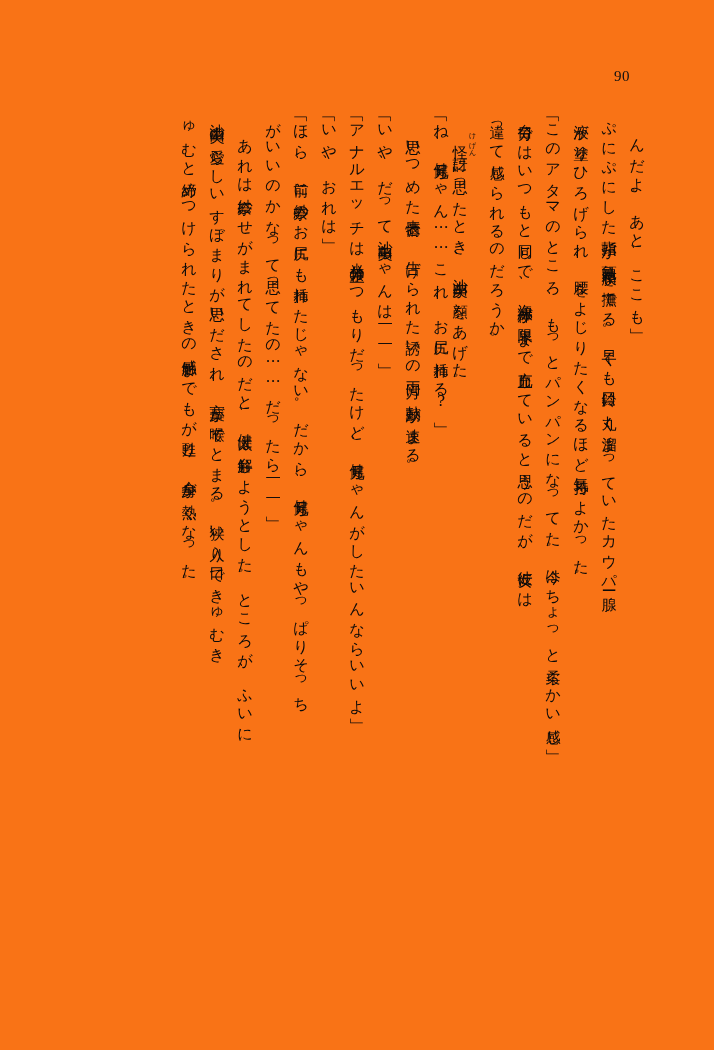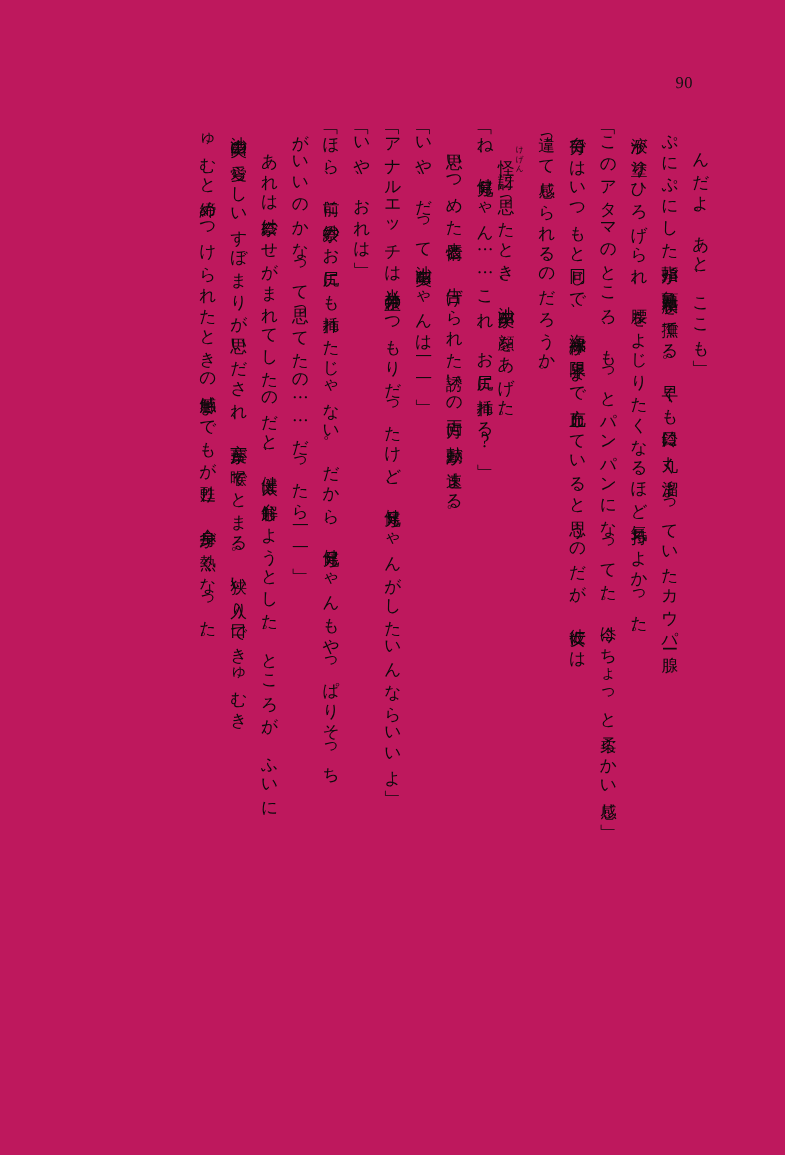--- a/index.html
+++ b/index.html
@@ -12,21 +12,21 @@
     height: 1050px;
     position: relative;
     font-family: "DejaVu Serif", "Liberation Serif", serif;
     color: #000000;
     overflow: hidden;
   }
 
   .page {
     position: absolute;
     inset: 0;
-    background: #be185d;
+    background: #f97316;
   }
 
   
   .page-number {
     position: absolute;
     top: 68px;
     right: 84px;
     font-size: 15px;
     font-family: "Liberation Serif", "DejaVu Serif", serif;
     letter-spacing: 0.5px;

